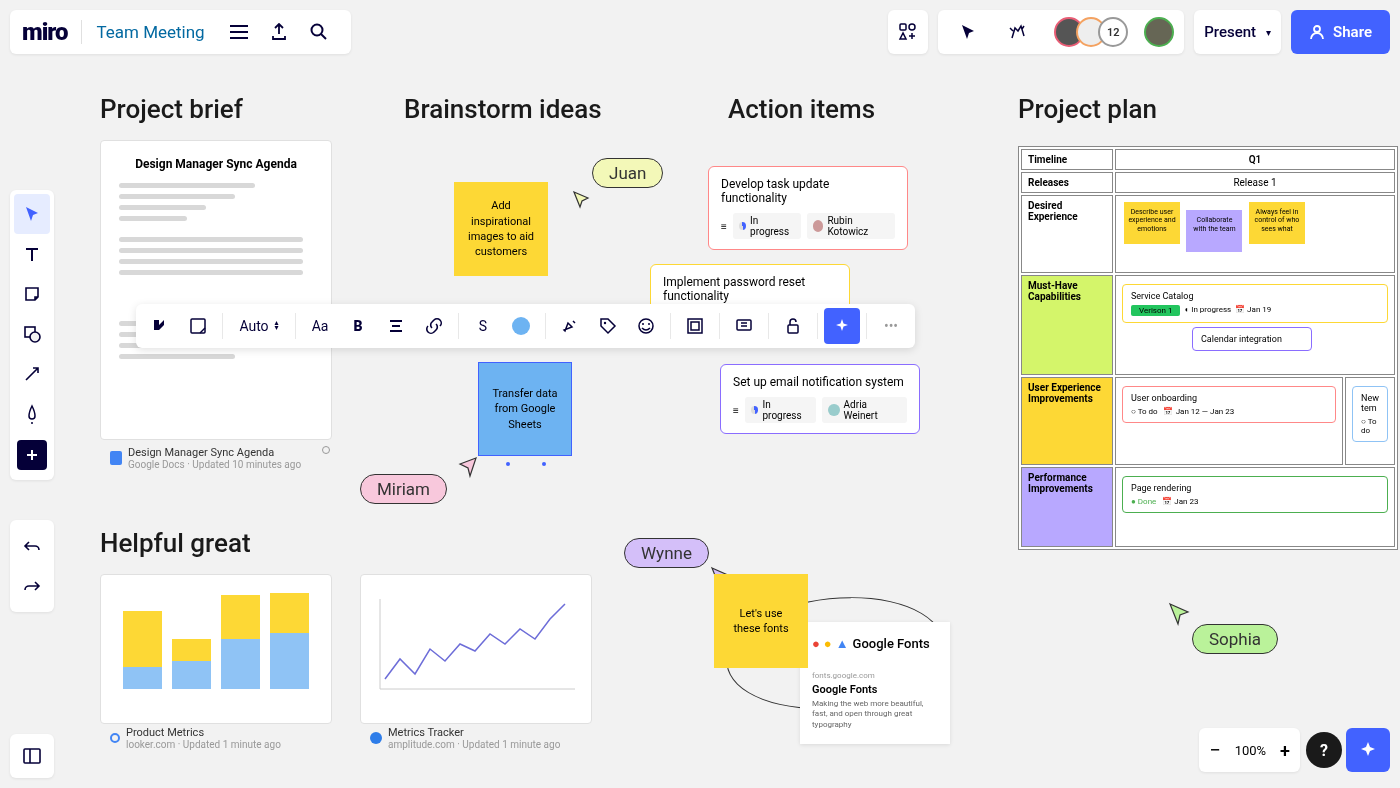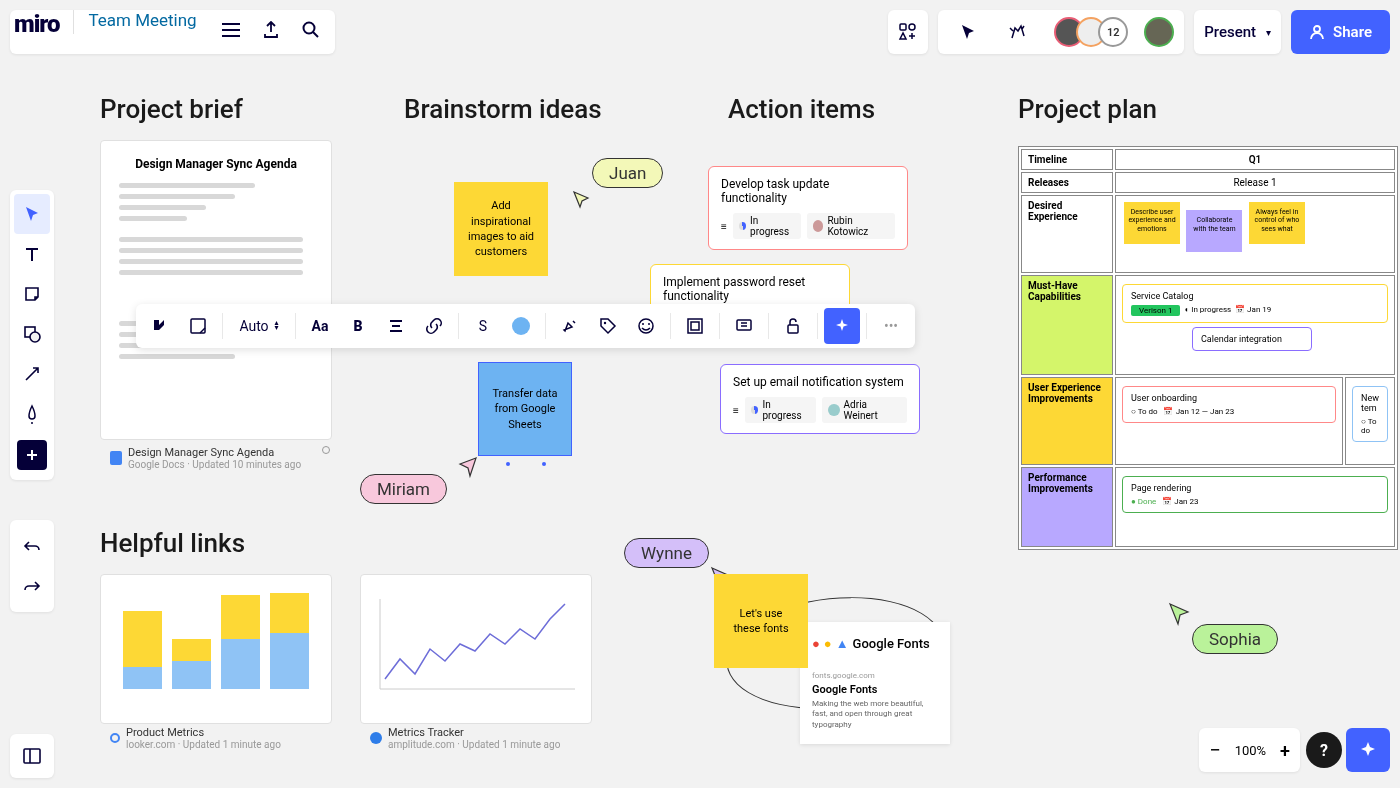--- a/index.html
+++ b/index.html
@@ -1,18 +1,18 @@
 <!DOCTYPE html>
 <html><head>
 <meta charset="utf-8">
 <style>
 *{box-sizing:border-box;margin:0;padding:0;font-family:-apple-system,BlinkMacSystemFont,"Segoe UI",Roboto,sans-serif}
 body{background:#f2f2f2;width:1400px;height:788px;position:relative;overflow:hidden}
 .topbar{position:absolute;top:10px;left:10px;right:10px;height:44px;display:flex;justify-content:space-between;align-items:center}
-.topbar-left{display:flex;background:#fff;border-radius:6px;height:44px;padding:0 4px;box-shadow:0 1px 3px rgba(0,0,0,0.08)}
+.topbar-left{display:flex;align-items:center;background:#fff;border-radius:6px;height:44px;padding:0 12px;box-shadow:0 1px 3px rgba(0,0,0,0.08)}
 .logo{font-weight:900;font-size:24px;letter-spacing:-1px;color:#050038}
 .divider{width:1px;height:24px;background:#e0e0e0;margin:0 14px}
 .board-title{font-size:17px;color:#0369a1}
 .icon-btn{width:40px;height:40px;display:flex;align-items:center;justify-content:center;cursor:pointer;color:#050038}
 .topbar-right{display:flex;align-items:center;gap:10px}
 .pill{background:#fff;border-radius:6px;height:44px;display:flex;align-items:center;padding:0 10px;box-shadow:0 1px 3px rgba(0,0,0,0.08)}
 .avatar{width:30px;height:30px;border-radius:50%;border:2px solid;margin-left:-8px;display:flex;align-items:center;justify-content:center;font-size:11px;font-weight:600;background:#ddd}
 .avatar:first-child{margin-left:0}
 .present-btn{font-size:15px;color:#050038;font-weight:500;display:flex;align-items:center;gap:10px}
 .share-btn{background:#4262ff;color:#fff;border-radius:6px;height:44px;padding:0 18px;display:flex;align-items:center;gap:8px;font-weight:600;font-size:15px;cursor:pointer}
@@ -55,21 +55,21 @@
 </style>
 </head>
 <body>
 
 <div class="canvas">
 
 <div class="section-title" style="left:100px;top:94px">Project brief</div>
 <div class="section-title" style="left:404px;top:94px">Brainstorm ideas</div>
 <div class="section-title" style="left:728px;top:94px">Action items</div>
 <div class="section-title" style="left:1018px;top:94px">Project plan</div>
-<div class="section-title" style="left:100px;top:528px">Helpful links</div>
+<div class="section-title" style="left:100px;top:528px">Helpful great</div>
 
 <div class="doc-card" style="left:100px;top:140px;height:300px">
   <div class="doc-title">Design Manager Sync Agenda</div>
   <div class="doc-line" style="width:70%"></div>
       <div class="doc-line" style="width:60%"></div>
       <div class="doc-line" style="width:45%"></div>
       <div class="doc-line" style="width:35%;margin-bottom:16px"></div>
   <div class="doc-line" style="width:95%"></div>
       <div class="doc-line" style="width:95%"></div>
       <div class="doc-line" style="width:95%"></div>
@@ -280,21 +280,21 @@
         <rect x="1" y="1" width="14" height="14" rx="1" fill="none" stroke="#050038" stroke-width="1.5"></rect>
         <path d="M10 15 L15 10" stroke="#050038" stroke-width="1.5"></path>
       </svg>
     </div>
   <div class="ctx-sep"></div>
   <div class="ctx-btn" style="gap:6px;min-width:60px">
       <span>Auto</span>
       <span style="font-size:8px;line-height:0.6">▴<br>▾</span>
     </div>
   <div class="ctx-sep"></div>
-  <div class="ctx-btn" style="font-weight:700">Aa</div>
+  <div class="ctx-btn" style="font-weight:400">Aa</div>
   <div class="ctx-btn" style="font-weight:900">B</div>
   <div class="ctx-btn">
       <svg width="16" height="14">
         <path d="M2 2h12M4 7h8M2 12h12" stroke="#050038" stroke-width="1.8"></path>
       </svg>
     </div>
   <div class="ctx-btn">
       <svg width="18" height="18">
         <path d="M7 11a4 4 0 010-6l2-2a4 4 0 016 6M11 7a4 4 0 010 6l-2 2a4 4 0 01-6-6" fill="none" stroke="#050038" stroke-width="1.6"></path>
       </svg>

